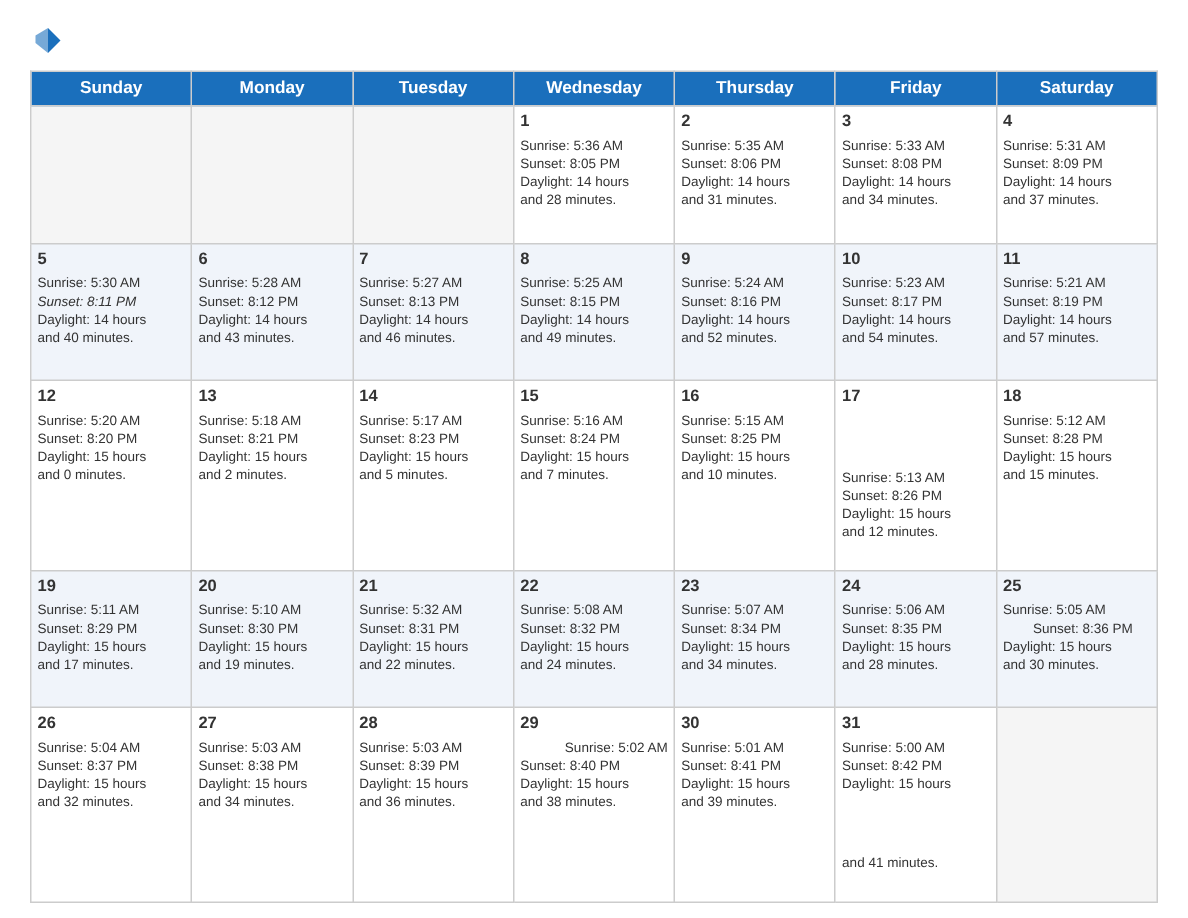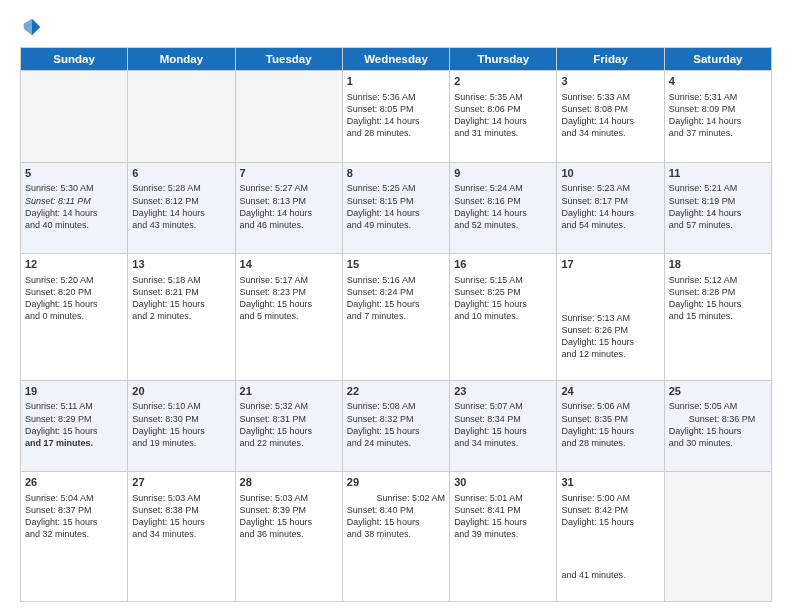--- a/index.html
+++ b/index.html
@@ -264,21 +264,21 @@
             <span style="display: block;">Daylight: 15 hours</span>
             <span style="display: block;">and 15 minutes.</span>
           </td>
         </tr>
         <tr>
           <td>
             <span class="day-number">19</span>
             <span style="display: block;">Sunrise: 5:11 AM</span>
             <span style="display: block;">Sunset: 8:29 PM</span>
             <span style="display: block;">Daylight: 15 hours</span>
-            <span style="display: block; font-weight: bold;">and 17 minutes.</span>
+            <span style="display: block;">and 17 minutes.</span>
           </td>
           <td>
             <span class="day-number">20</span>
             <span style="display: block;">Sunrise: 5:10 AM</span>
             <span style="display: block;">Sunset: 8:30 PM</span>
             <span style="display: block;">Daylight: 15 hours</span>
             <span style="display: block;">and 19 minutes.</span>
           </td>
           <td>
             <span class="day-number">21</span>

